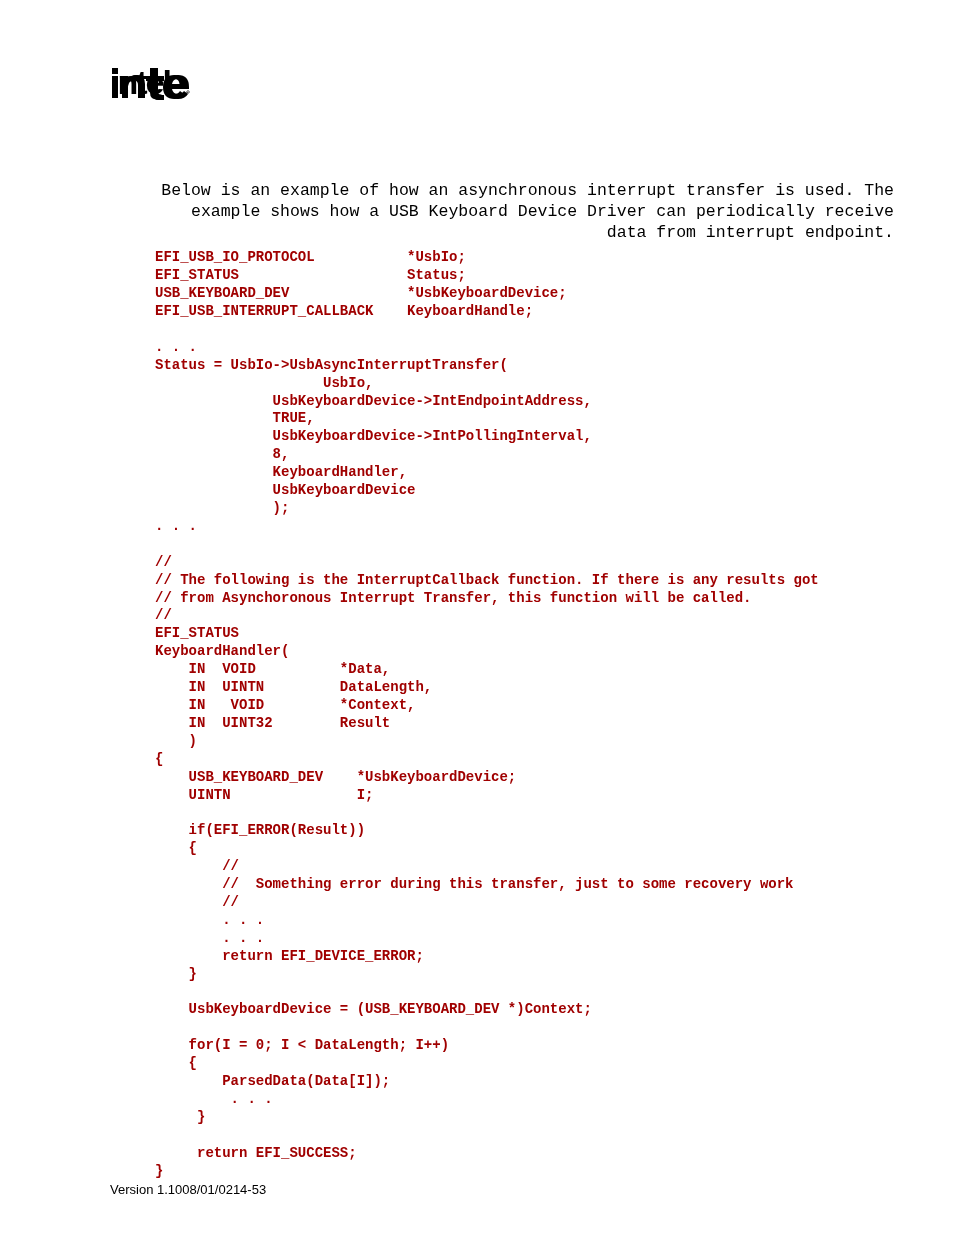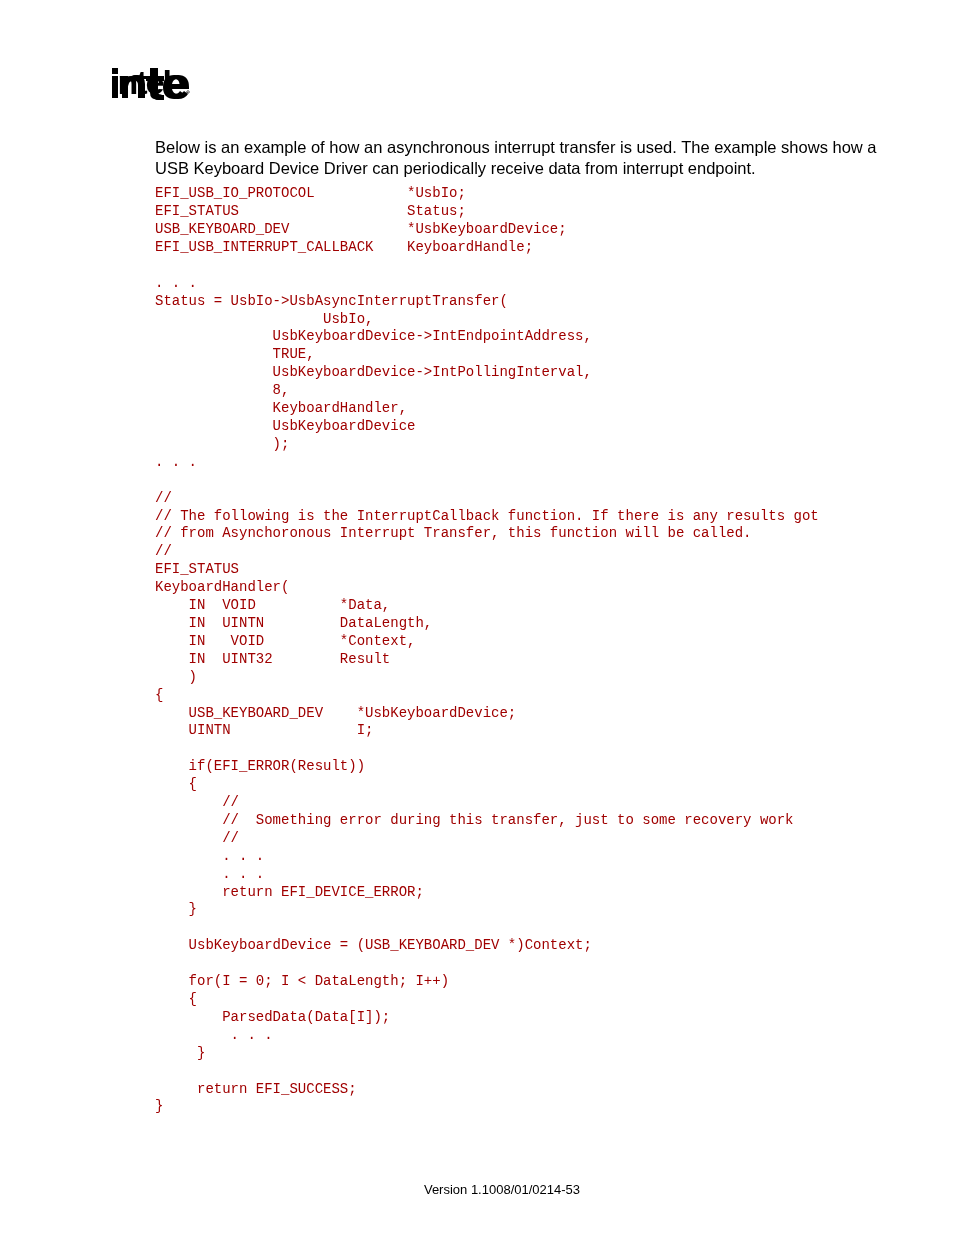--- a/index.html
+++ b/index.html
@@ -10,47 +10,49 @@
     color: #000;
   }
   .page {
     width: 954px;
     height: 1235px;
     position: relative;
     box-sizing: border-box;
     padding: 60px 60px 40px 110px;
   }
   .logo {
-    margin-bottom: 37px;
+    margin-bottom: 80px;
     text-align: right;
   }
   .logo svg { display: block; }
   .body-text {
     font-size: 16.5px;
     line-height: 1.28;
     margin: 0 0 6px 45px;
-    font-family: Liberation Sans, sans-serif;
+    font-family: Liberation Mono, monospace;
+    text-align: right;
   }
   .code {
     font-family: "Courier New", Courier, monospace;
     font-size: 14px;
     line-height: 1.28;
     color: #a00000;
     white-space: pre;
     margin-left: 45px;
+    font-weight: bold;
   }
   .footer {
     position: absolute;
     bottom: 38px;
     left: 110px;
     right: 60px;
     font-family: Arial, Helvetica, sans-serif;
     font-size: 13px;
     display: flex;
-    justify-content: center;
+    justify-content: flex-start;
   }
 </style>
 </head>
 <body>
 
 <div class="page">
 
   <div class="logo">
     <svg width="80" height="40" viewBox="0 0 80 40">
       <g fill="#000">

